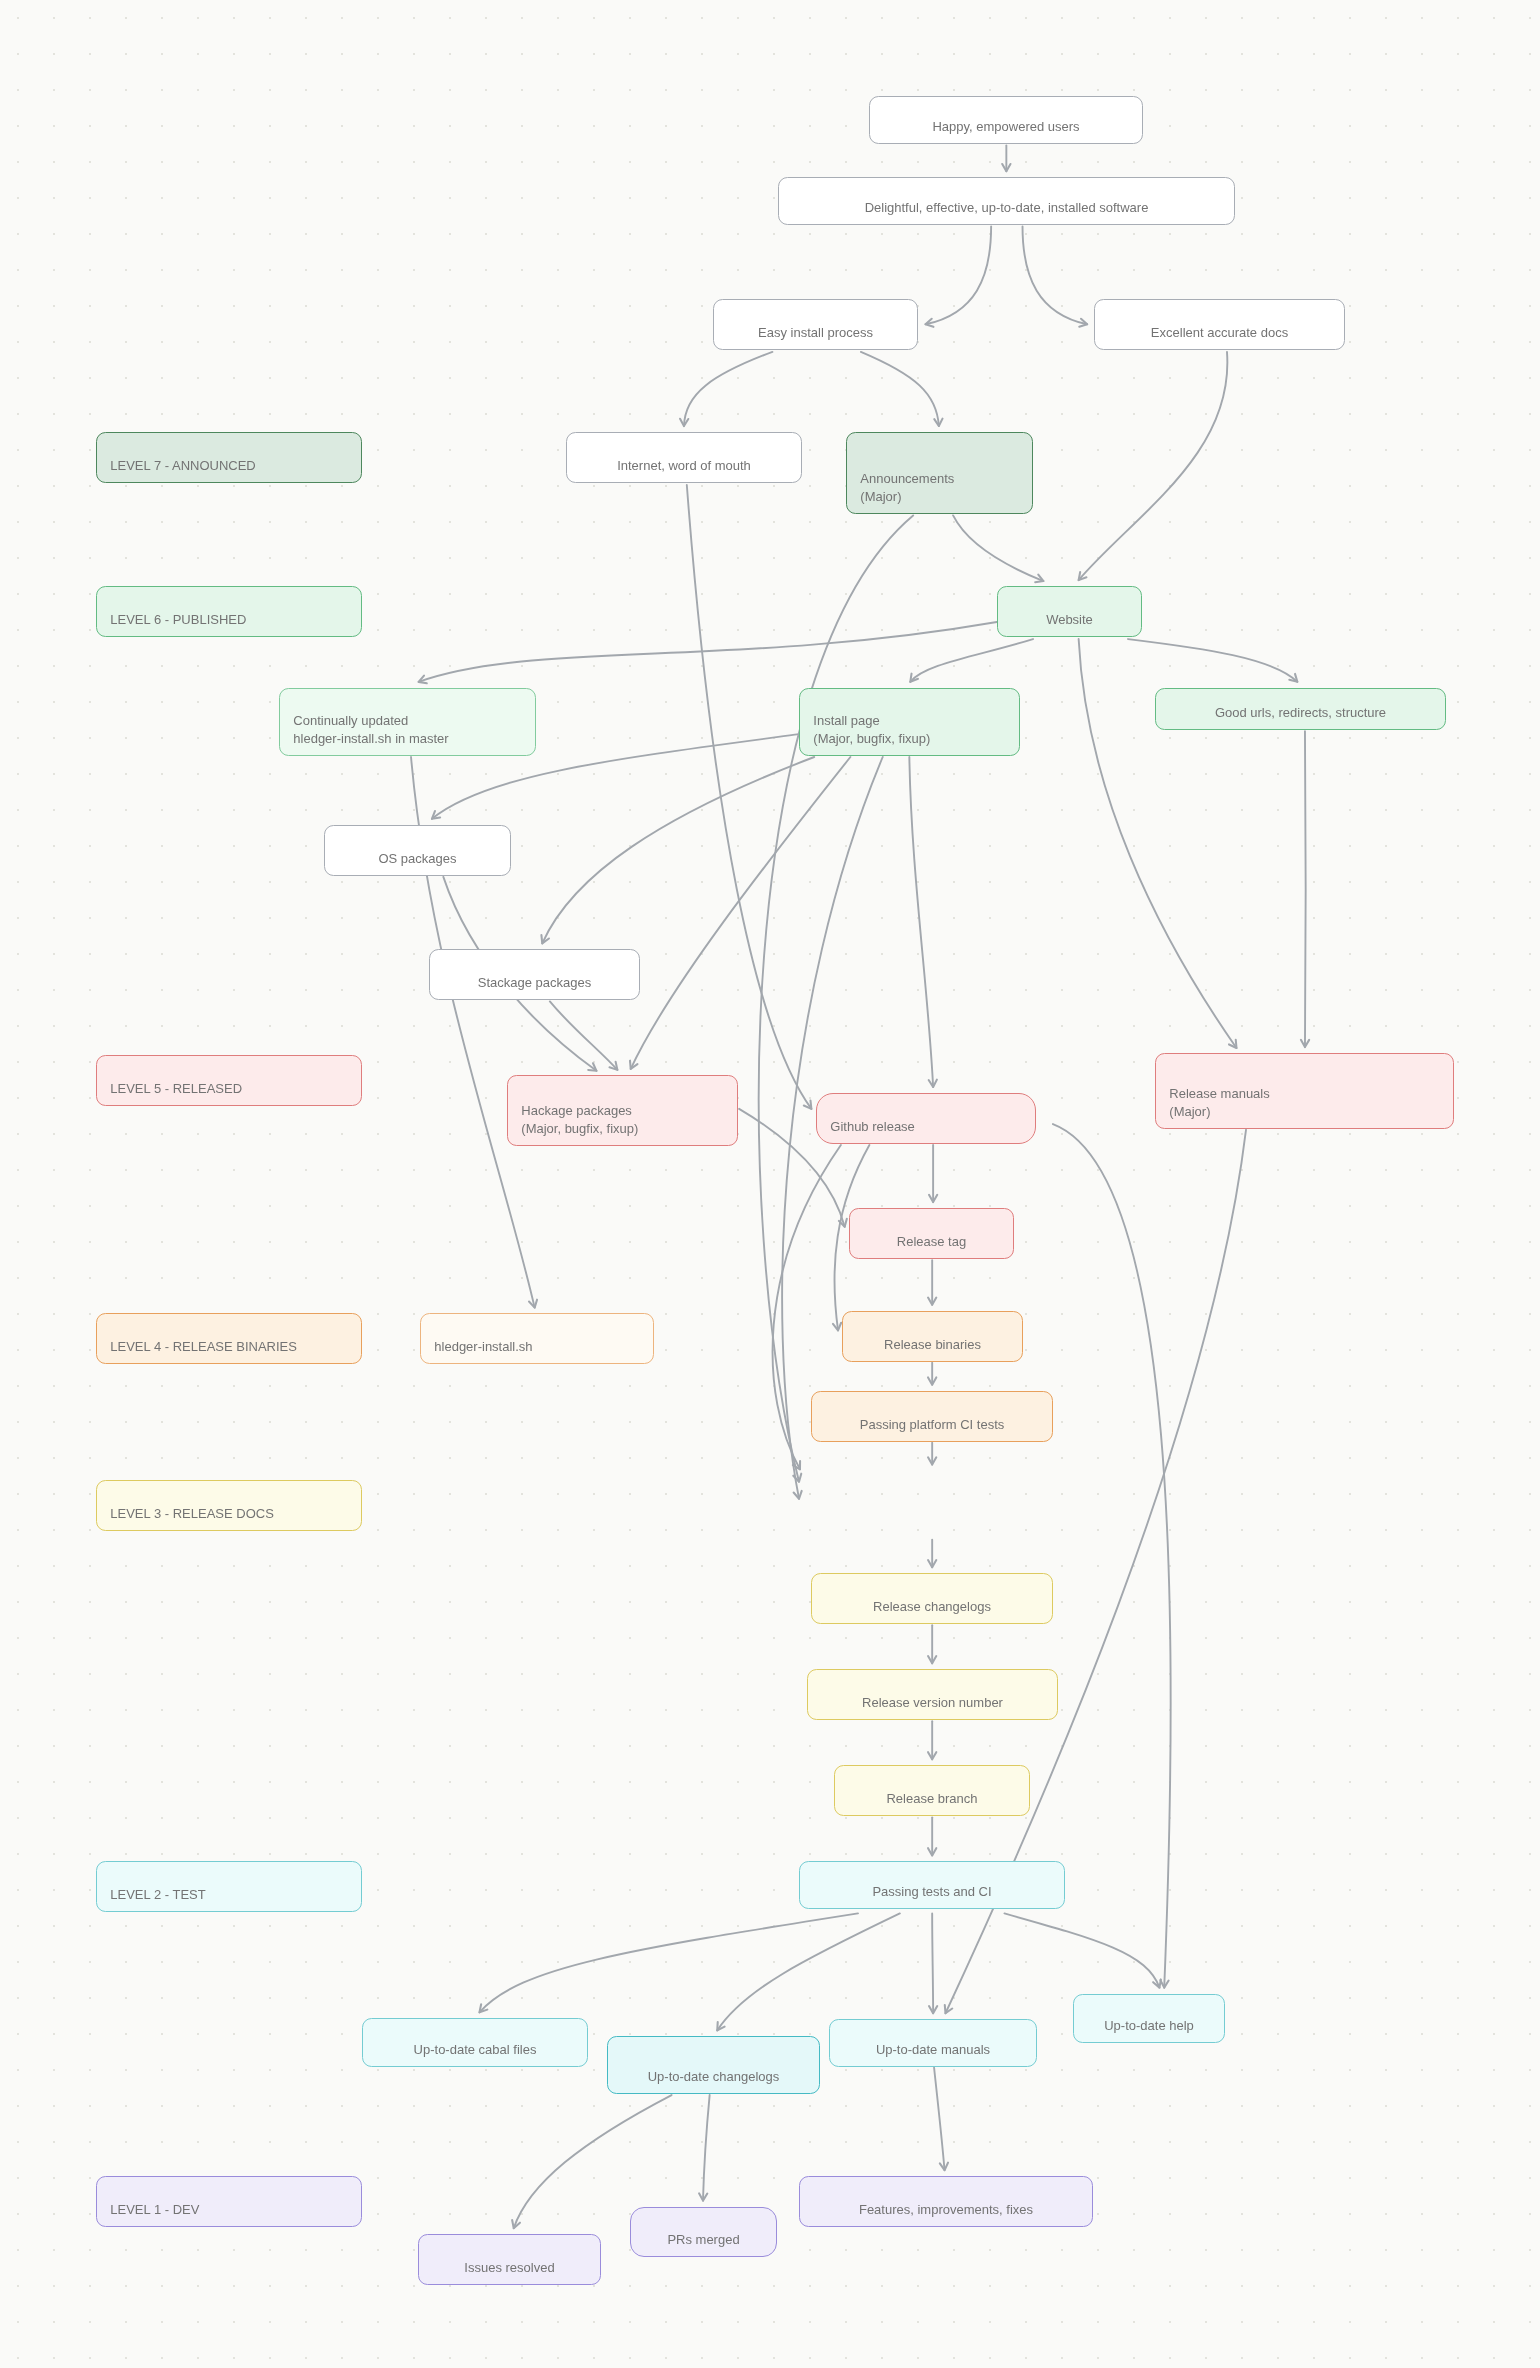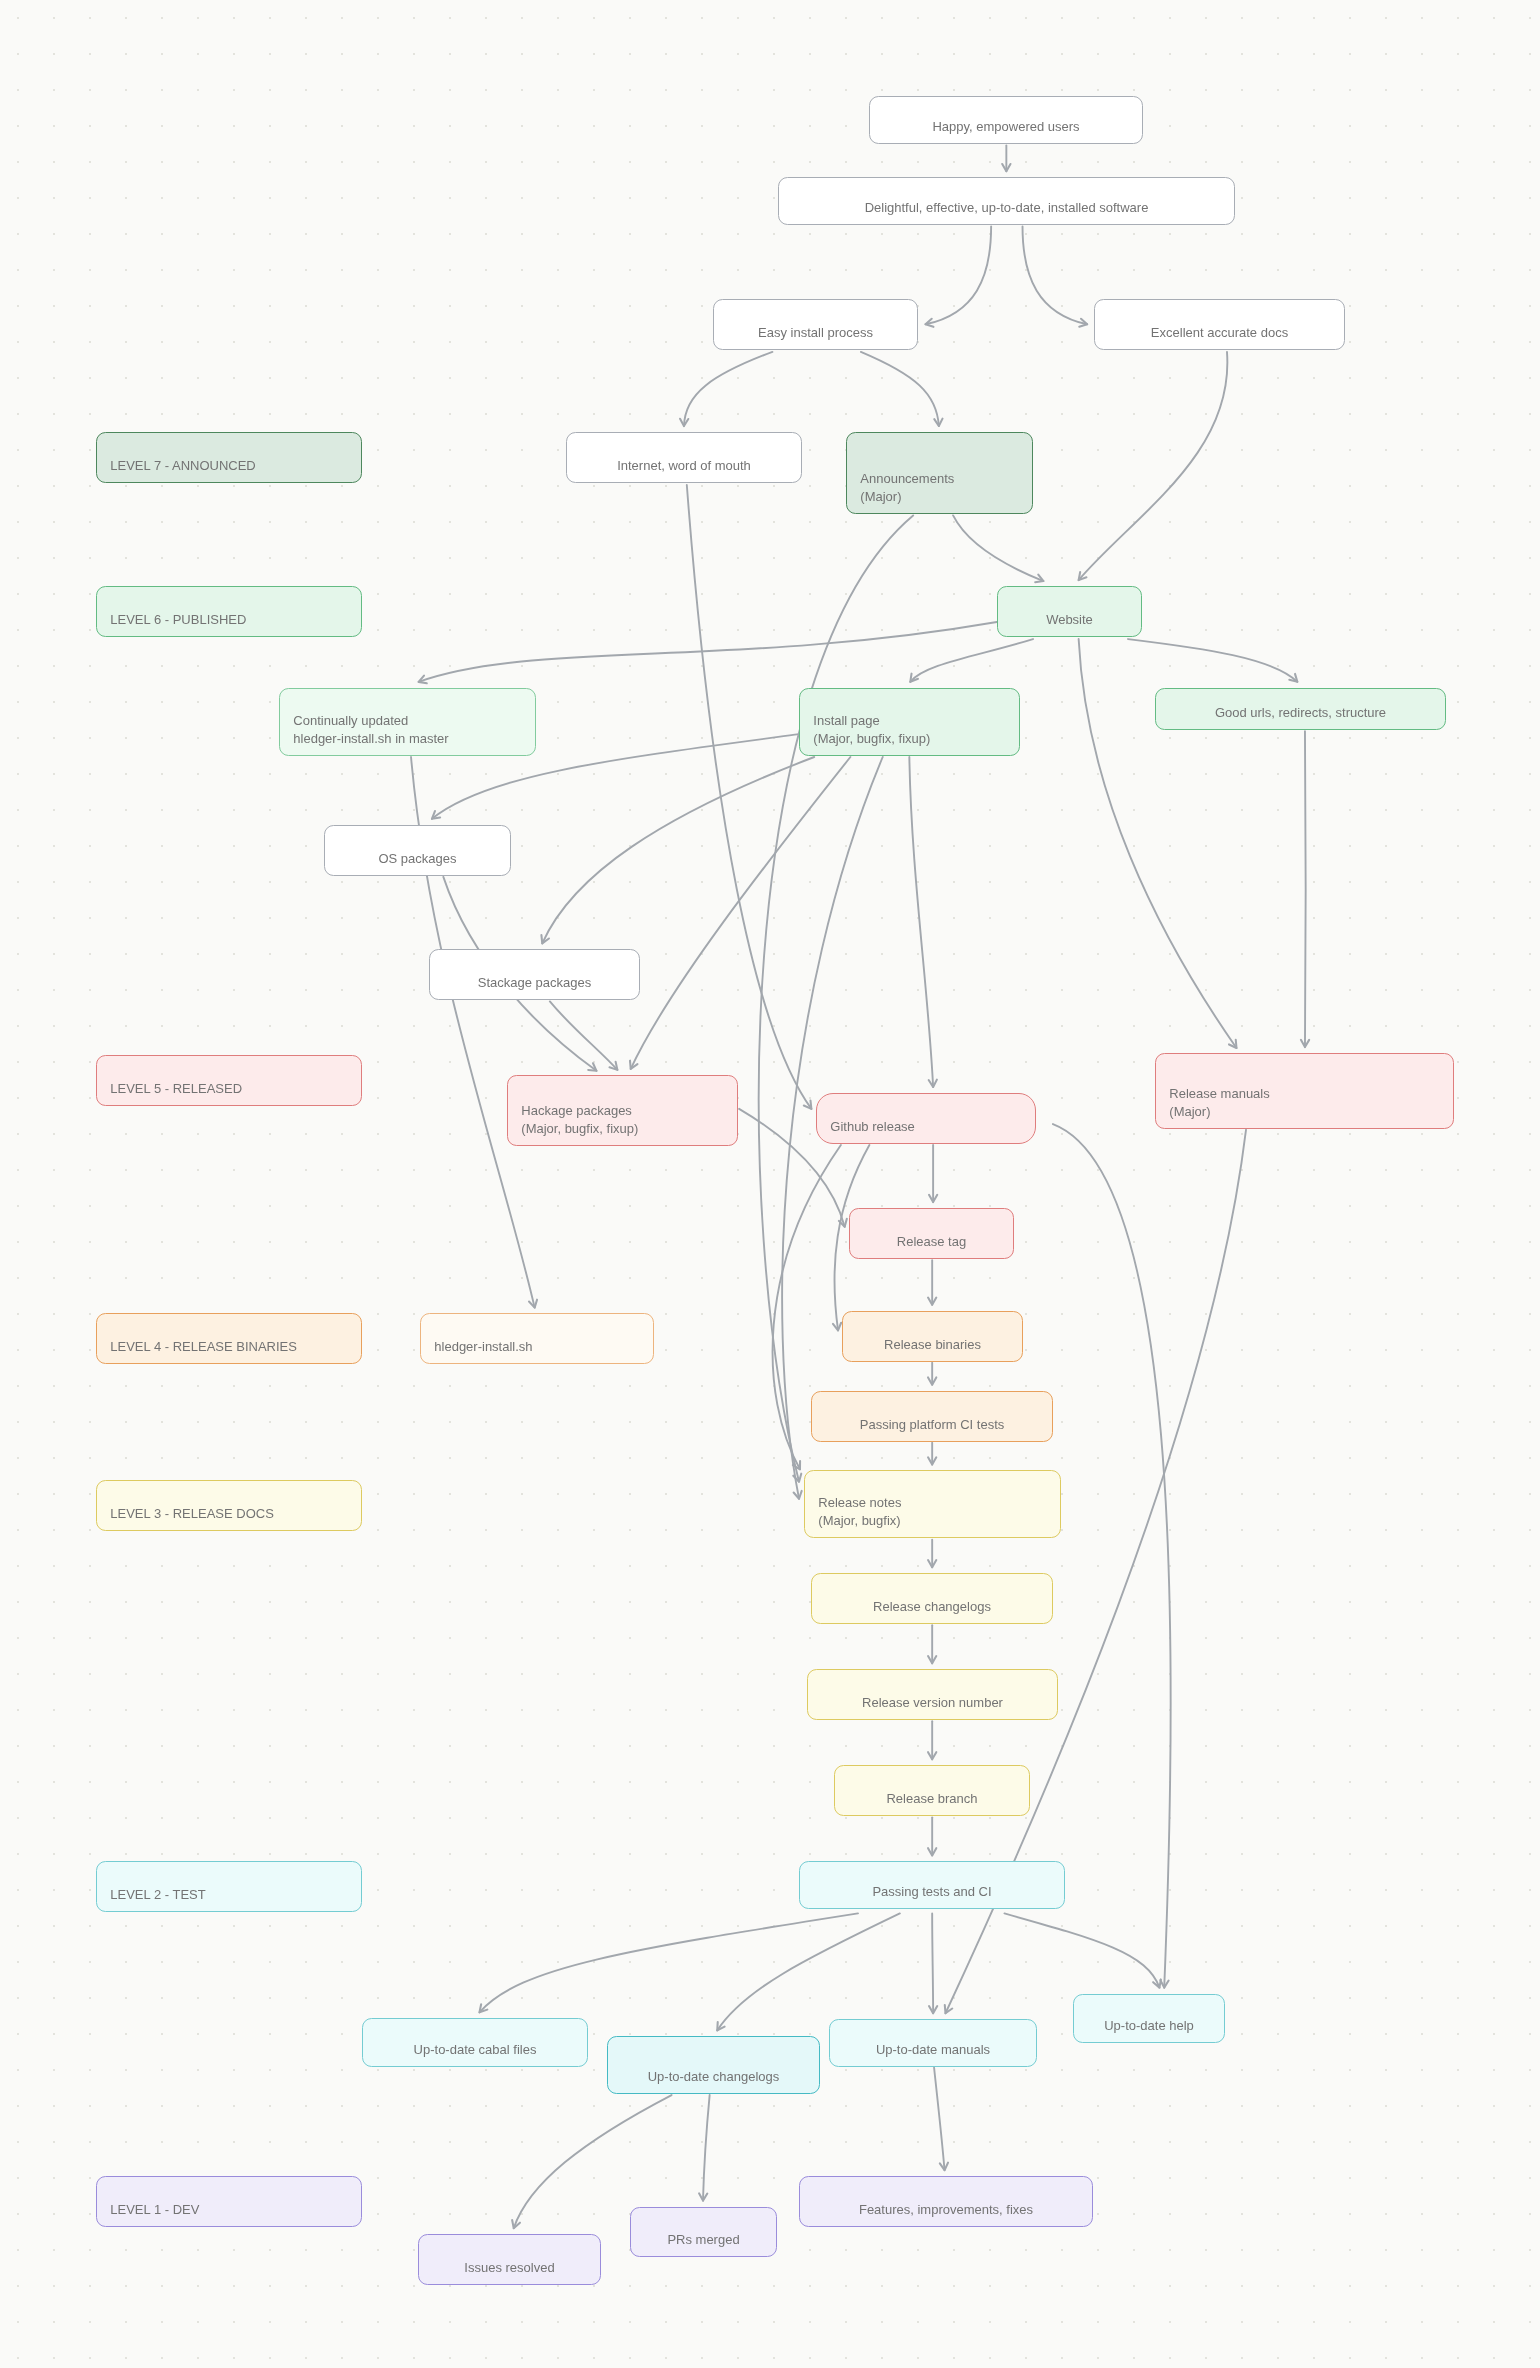--- a/index.html
+++ b/index.html
@@ -167,24 +167,20 @@
     </div>
     <div class="node left" style="left: 420px; top: 1313px; width: 234px; height: 51px; background: rgb(254, 250, 243); border-color: rgb(237, 180, 126);">
       <div class="line">hledger-install.sh</div>
     </div>
     <div class="node" style="left: 842px; top: 1311px; width: 181px; height: 51px; background: rgb(253, 241, 225); border-color: rgb(232, 160, 92);">
       <div class="line">Release binaries</div>
     </div>
     <div class="node" style="left: 811px; top: 1391px; width: 242px; height: 51px; background: rgb(253, 241, 225); border-color: rgb(232, 160, 92);">
       <div class="line">Passing platform CI tests</div>
     </div>
-    <div class="node left" style="left: 804px; top: 1470px; width: 257px; height: 68px; background: rgb(253, 251, 232); border-color: rgb(221, 202, 96);">
-      <div class="line">Release notes</div>
-      <div class="line">(Major, bugfix)</div>
-    </div>
     <div class="node" style="left: 811px; top: 1573px; width: 242px; height: 51px; background: rgb(253, 251, 232); border-color: rgb(221, 202, 96);">
       <div class="line">Release changelogs</div>
     </div>
     <div class="node" style="left: 807px; top: 1669px; width: 251px; height: 51px; background: rgb(253, 251, 232); border-color: rgb(221, 202, 96);">
       <div class="line">Release version number</div>
     </div>
     <div class="node" style="left: 834px; top: 1765px; width: 196px; height: 51px; background: rgb(253, 251, 232); border-color: rgb(221, 202, 96);">
       <div class="line">Release branch</div>
     </div>
     <div class="node" style="left: 799px; top: 1861px; width: 266px; height: 48px; background: rgb(235, 251, 251); border-color: rgb(116, 204, 210);">
@@ -198,20 +194,20 @@
     </div>
     <div class="node" style="left: 829px; top: 2019px; width: 208px; height: 48px; background: rgb(235, 251, 251); border-color: rgb(116, 204, 210);">
       <div class="line">Up-to-date manuals</div>
     </div>
     <div class="node" style="left: 1073px; top: 1994px; width: 152px; height: 49px; background: rgb(235, 251, 251); border-color: rgb(116, 204, 210);">
       <div class="line">Up-to-date help</div>
     </div>
     <div class="node" style="left: 799px; top: 2176px; width: 294px; height: 51px; background: rgb(240, 237, 250); border-color: rgb(154, 140, 219);">
       <div class="line">Features, improvements, fixes</div>
     </div>
-    <div class="node" style="left: 630px; top: 2207px; width: 147px; height: 50px; background: rgb(240, 237, 250); border-color: rgb(154, 140, 219);">
+    <div class="node" style="left: 630px; top: 2207px; width: 147px; height: 50px; background: rgb(240, 237, 250); border-color: rgb(154, 140, 219); border-radius: 14px;">
       <div class="line">PRs merged</div>
     </div>
     <div class="node" style="left: 418px; top: 2234px; width: 183px; height: 51px; background: rgb(240, 237, 250); border-color: rgb(154, 140, 219);">
       <div class="line">Issues resolved</div>
     </div>
   </div>
 
 
 </body></html>

